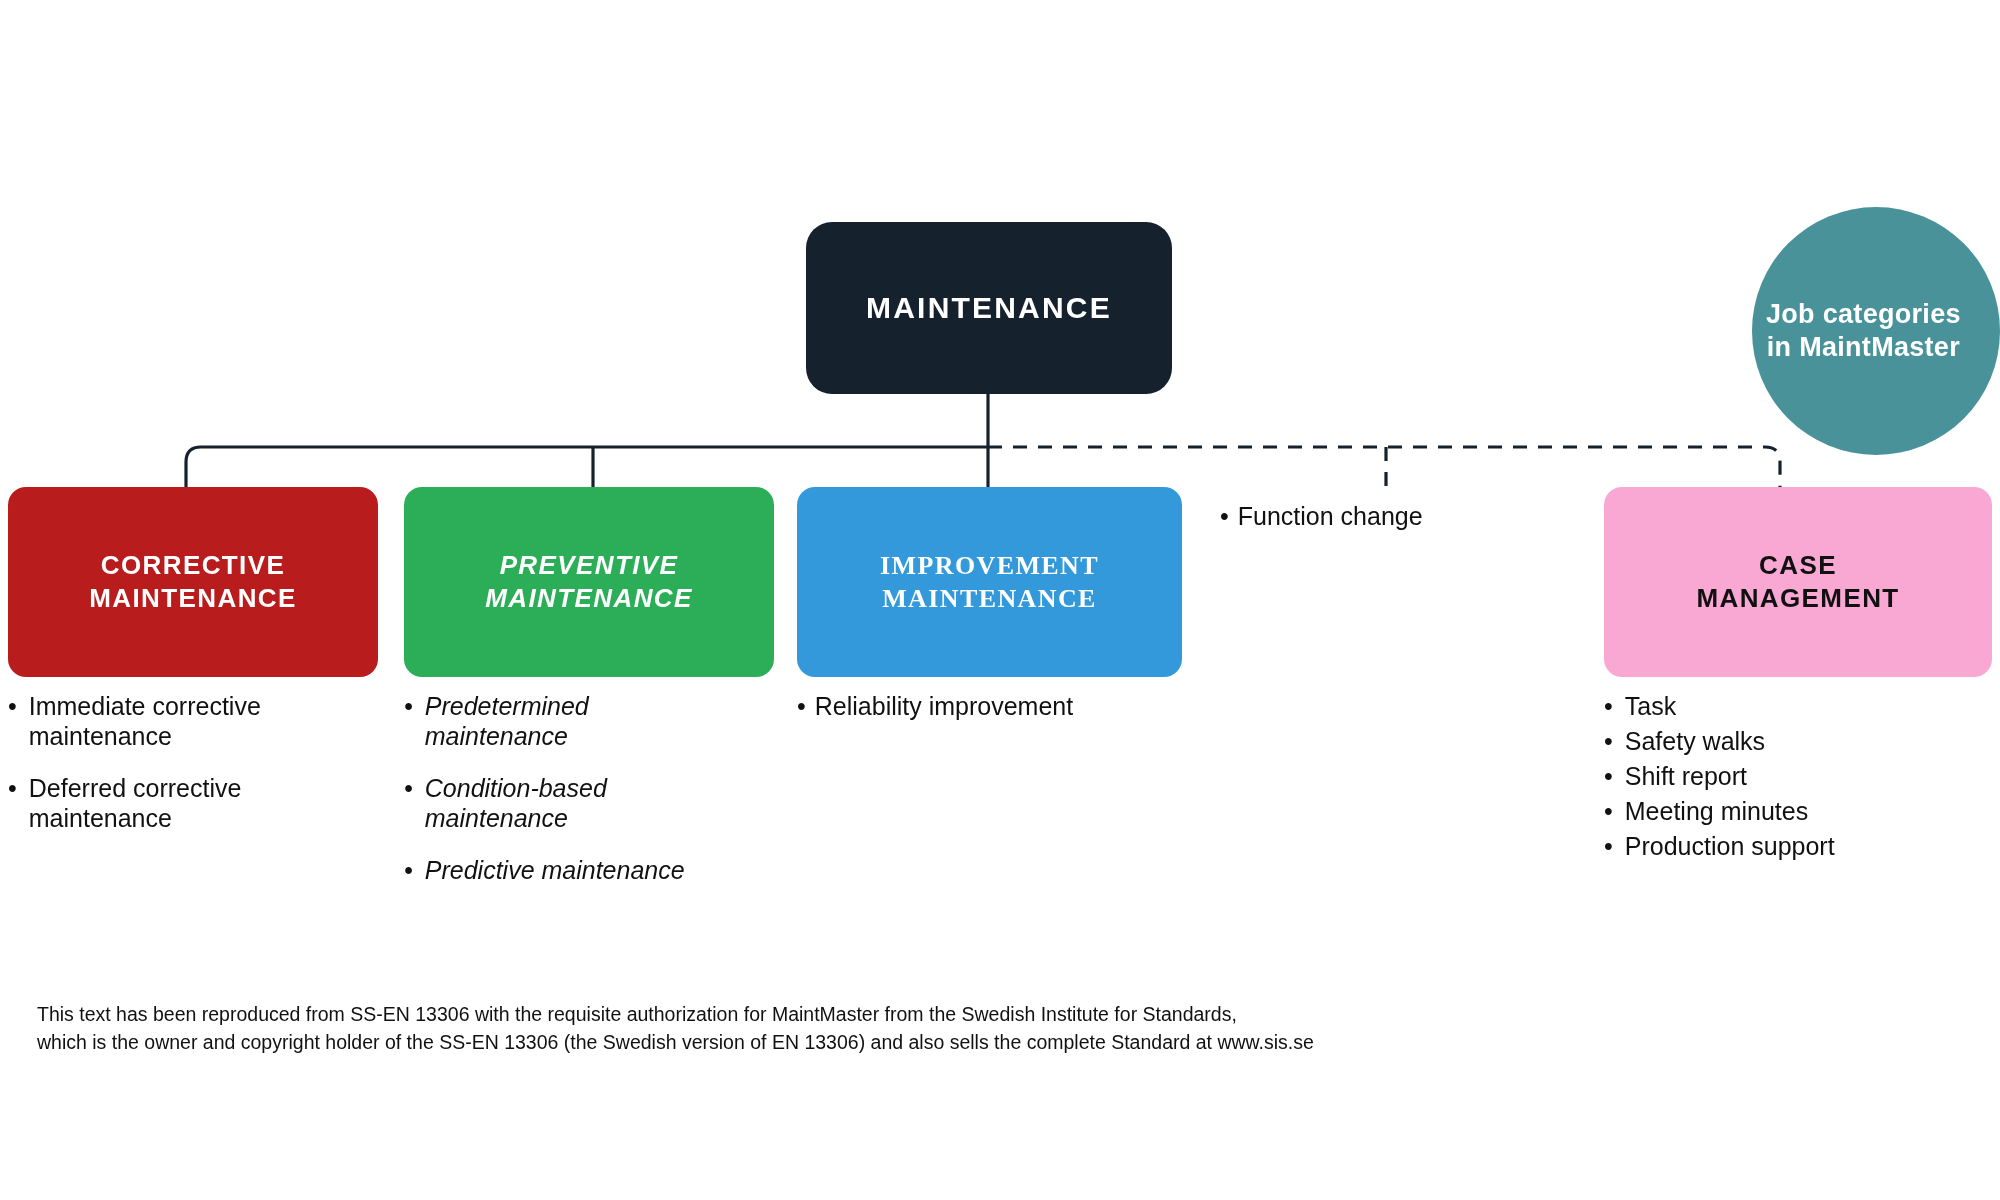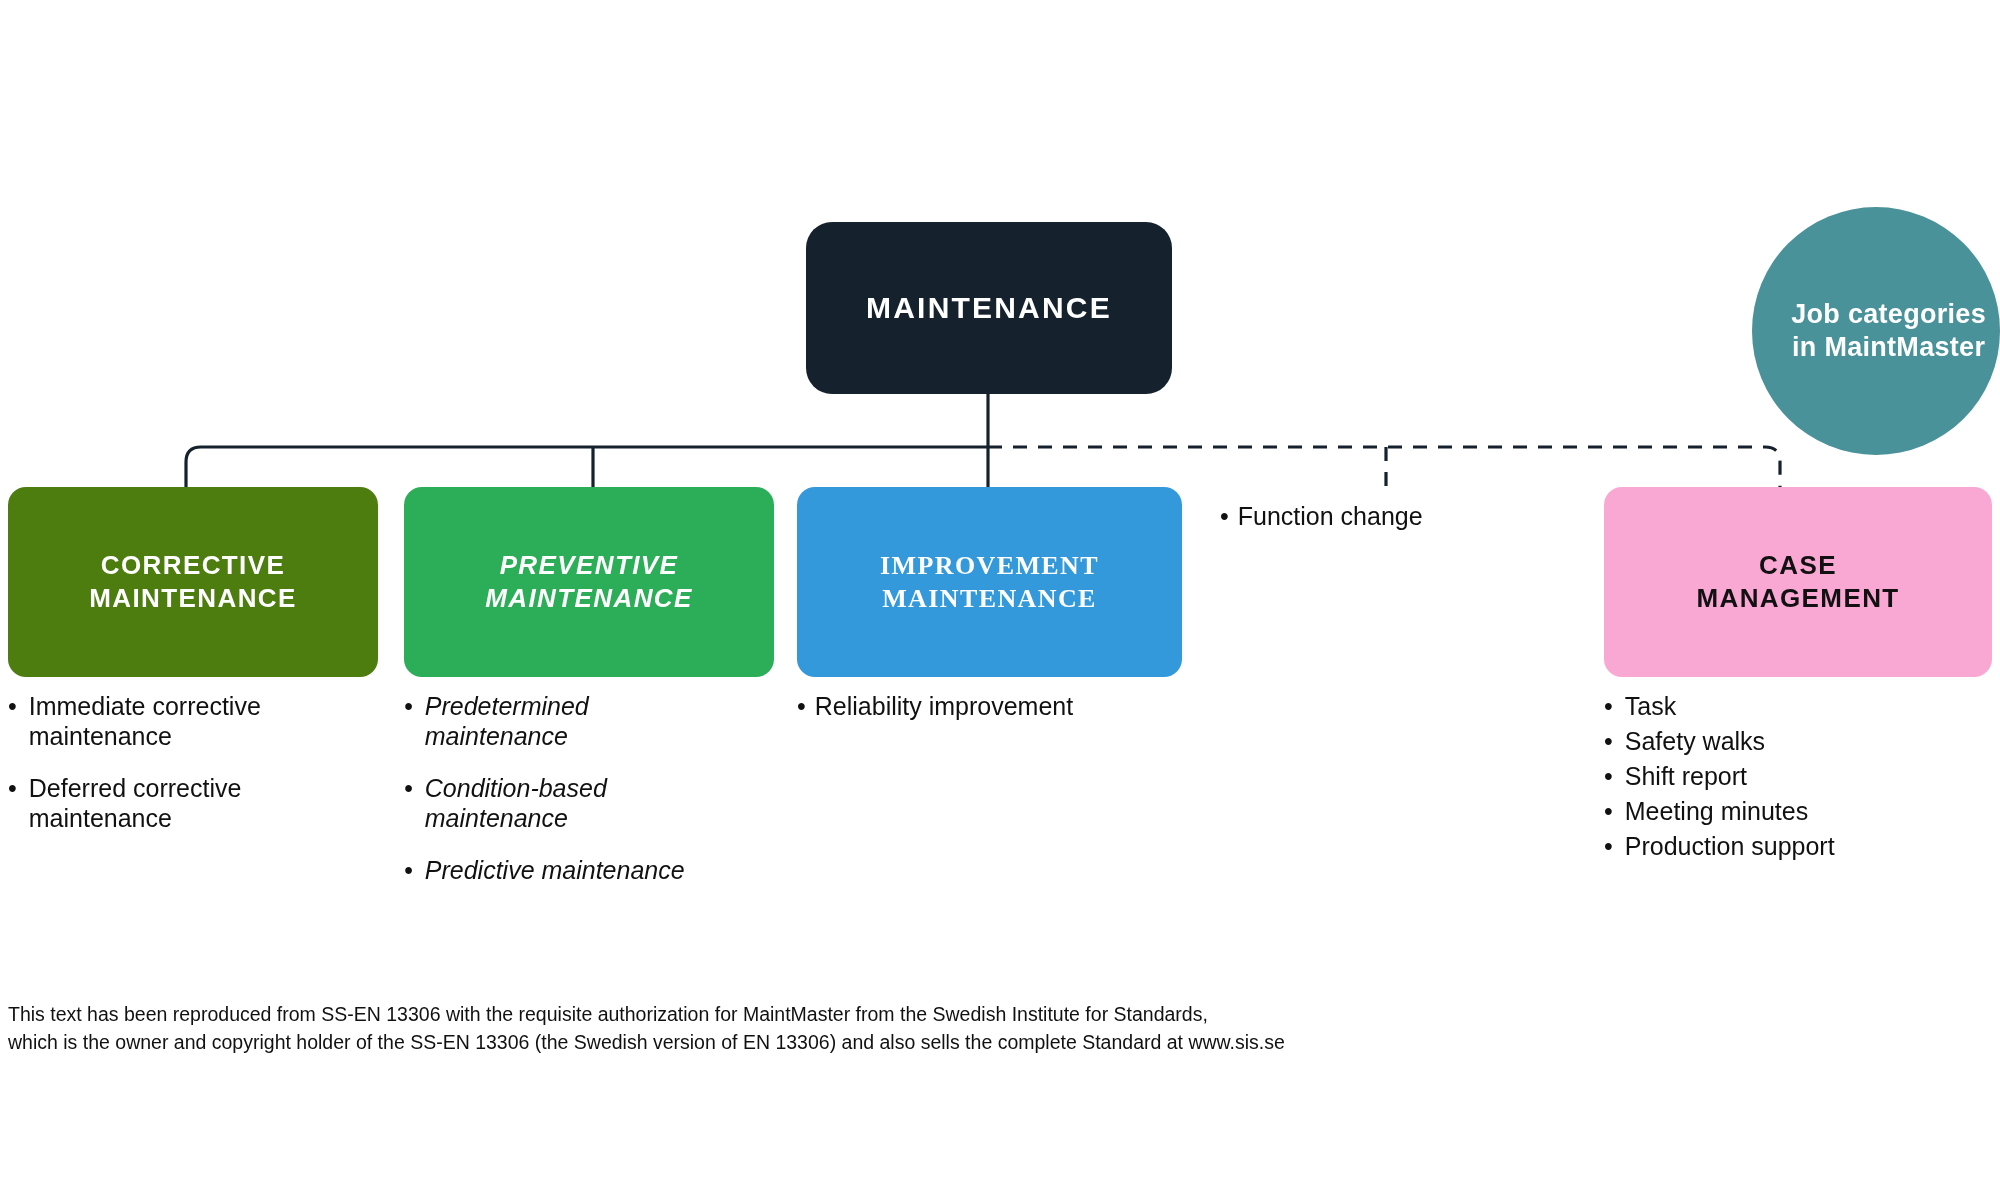--- a/index.html
+++ b/index.html
@@ -50,21 +50,21 @@
   .badge-circle {
     position: absolute;
     left: 1752px;
     top: 207px;
     width: 248px;
     height: 248px;
     border-radius: 50%;
     background: #4A9299;
     display: flex;
     align-items: center;
-    justify-content: flex-end;
+    justify-content: flex-start;
     text-align: center;
   }
   .badge-text {
     color: #ffffff;
     font-size: 27px;
     font-weight: bold;
     line-height: 1.22;
     letter-spacing: 0.3px;
     padding: 0 14px;
     white-space: pre-line;
@@ -126,21 +126,21 @@
   
   .footer {
     position: absolute;
     left: 8px;
     top: 1000px;
     width: 1700px;
     font-size: 19.5px;
     line-height: 1.45;
     color: #111111;
   }
-  .footer-line { display: block; white-space: pre; }
+  .footer-line { display: block; white-space: pre; margin-left: 29px; }
 </style>
 </head>
 <body>
 
 <div id="stage">
 
   <svg id="connectors" viewBox="0 0 2000 1200" width="2000" height="1200">
 
     <path d="M 988 394 L 988 487" fill="none" stroke="#16212E" stroke-width="3.2"></path>
 
@@ -158,21 +158,21 @@
   </div>
 
   <div class="badge-circle">
     <span class="badge-text">Job categories
 in MaintMaster</span>
   </div>
 
   <div class="columns">
 
     <div class="col" style="left:8px; width:370px;">
-      <div class="cat-box" style="background:#4d7c0f; height:190px;">
+      <div class="cat-box" style="background:#b91c1c; height:190px;">
         <span class="cat-label" style="color:#FFFFFF;">CORRECTIVE
 MAINTENANCE</span>
       </div>
       <ul class="bullets sp-wide">
         <li class="bullet-item" style="width:345px;">
           <span class="bullet-dot">•</span>
           <span class="bullet-text">Immediate corrective maintenance</span>
         </li>
         <li class="bullet-item" style="width:345px;">
           <span class="bullet-dot">•</span>

